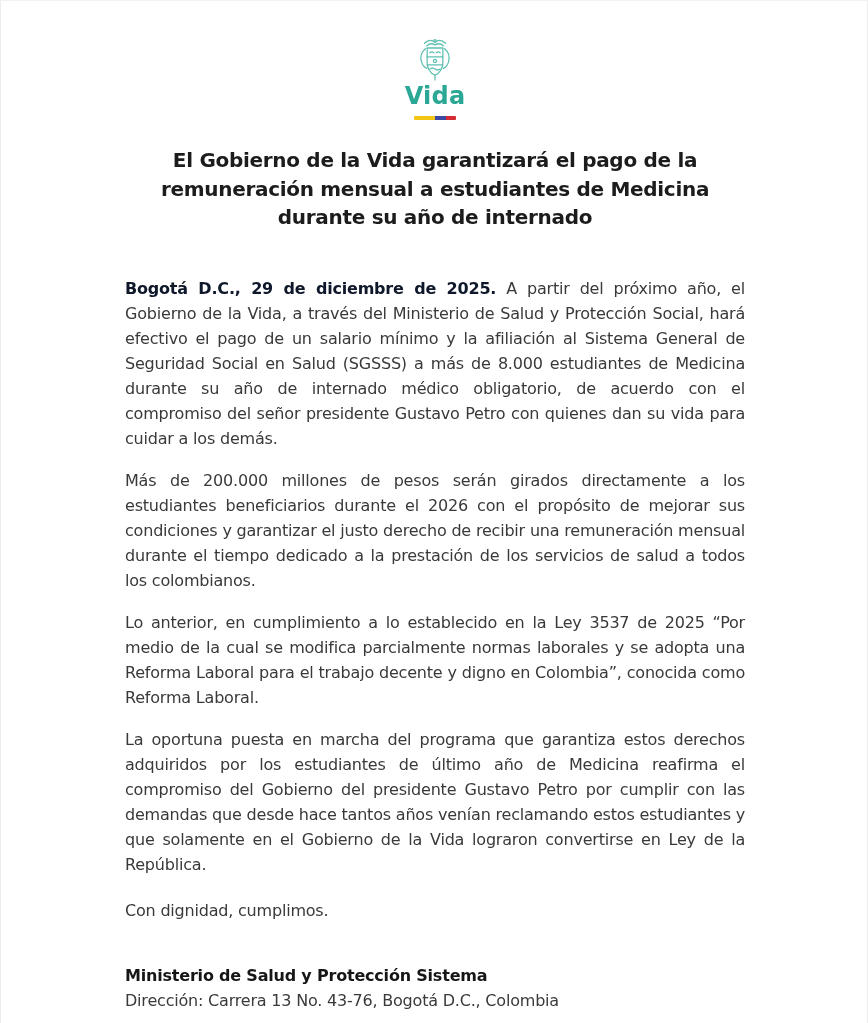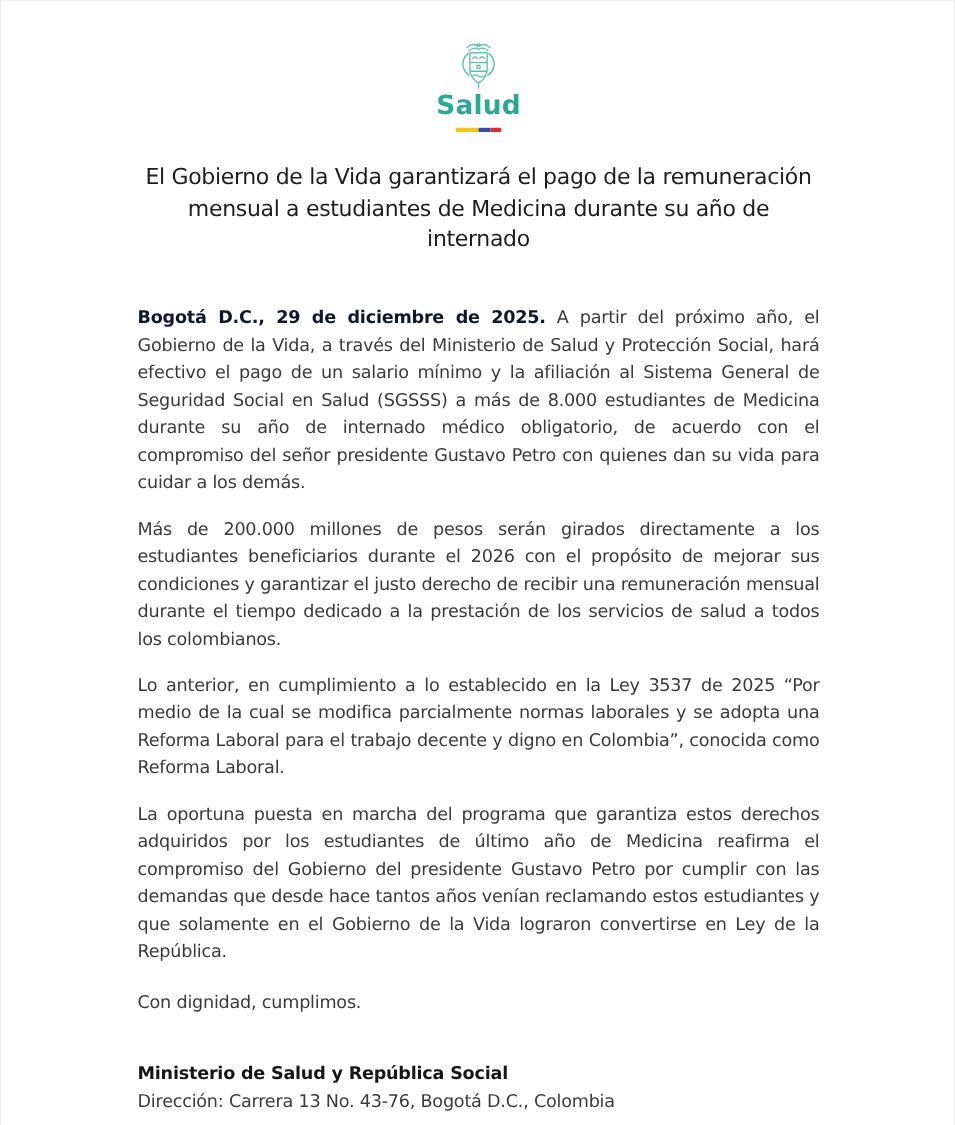--- a/index.html
+++ b/index.html
@@ -41,21 +41,21 @@
   .flag-seg { height: 100%; }
   .flag-seg:nth-child(1) { width: 50%; }
   .flag-seg:nth-child(2) { width: 25%; }
   .flag-seg:nth-child(3) { width: 25%; }
 
   
   .doc-title {
     font-size: 20px;
     line-height: 28.5px;
     letter-spacing: -0.3px;
-    font-weight: normal;
+    font-weight: bold;
     color: #1c1c1c;
     text-align: center;
     margin: 0 auto 44px;
     max-width: 622px;
   }
 
   
   .body-text p {
     font-size: 16px;
     letter-spacing: -0.2px;
@@ -112,36 +112,36 @@
       <path d="M10.5 26.5 H25.5"></path>
 
       <path d="M13 15.2 q2 -2 4 0 M19 15.2 q2 -2 4 0"></path>
 
       <circle cx="18" cy="22.8" r="1.5"></circle>
 
       <path d="M13 30.6 q2.5 -1.8 5 0 q2.5 1.8 5 0"></path>
 
       <path d="M18 36.5 V41"></path>
     </svg>
-    <div class="wordmark" style="color: rgb(42, 167, 149);">Salud</div>
+    <div class="wordmark" style="color: rgb(42, 167, 149);">Vida</div>
     <div class="flag-bar">
       <span class="flag-seg" style="background: rgb(243, 198, 19);"></span>
       <span class="flag-seg" style="background: rgb(59, 74, 160);"></span>
       <span class="flag-seg" style="background: rgb(213, 43, 51);"></span>
     </div>
   </header>
 
   <h1 class="doc-title">El Gobierno de la Vida garantizará el pago de la remuneración mensual a estudiantes de Medicina durante su año de internado</h1>
 
   <main class="body-text">
     <p><span class="lead">Bogotá D.C., 29 de diciembre de 2025.</span><span> A partir del próximo año, el Gobierno de la Vida, a través del Ministerio de Salud y Protección Social, hará efectivo el pago de un salario mínimo y la afiliación al Sistema General de Seguridad Social en Salud (SGSSS) a más de 8.000 estudiantes de Medicina durante su año de internado médico obligatorio, de acuerdo con el compromiso del señor presidente Gustavo Petro con quienes dan su vida para cuidar a los demás.</span></p>
     <p>Más de 200.000 millones de pesos serán girados directamente a los estudiantes beneficiarios durante el 2026 con el propósito de mejorar sus condiciones y garantizar el justo derecho de recibir una remuneración mensual durante el tiempo dedicado a la prestación de los servicios de salud a todos los colombianos.</p>
     <p>Lo anterior, en cumplimiento a lo establecido en la Ley 3537 de 2025 “Por medio de la cual se modifica parcialmente normas laborales y se adopta una Reforma Laboral para el trabajo decente y digno en Colombia”, conocida como Reforma Laboral.</p>
     <p>La oportuna puesta en marcha del programa que garantiza estos derechos adquiridos por los estudiantes de último año de Medicina reafirma el compromiso del Gobierno del presidente Gustavo Petro por cumplir con las demandas que desde hace tantos años venían reclamando estos estudiantes y que solamente en el Gobierno de la Vida lograron convertirse en Ley de la República.</p>
     <p class="closing">Con dignidad, cumplimos.</p>
   </main>
 
   <footer class="doc-footer">
-    <div class="ministry">Ministerio de Salud y República Social</div>
+    <div class="ministry">Ministerio de Salud y Protección Sistema</div>
     <div class="address">Dirección: Carrera 13 No. 43-76, Bogotá D.C., Colombia</div>
   </footer>
 
 </div>
 
 </body></html>

